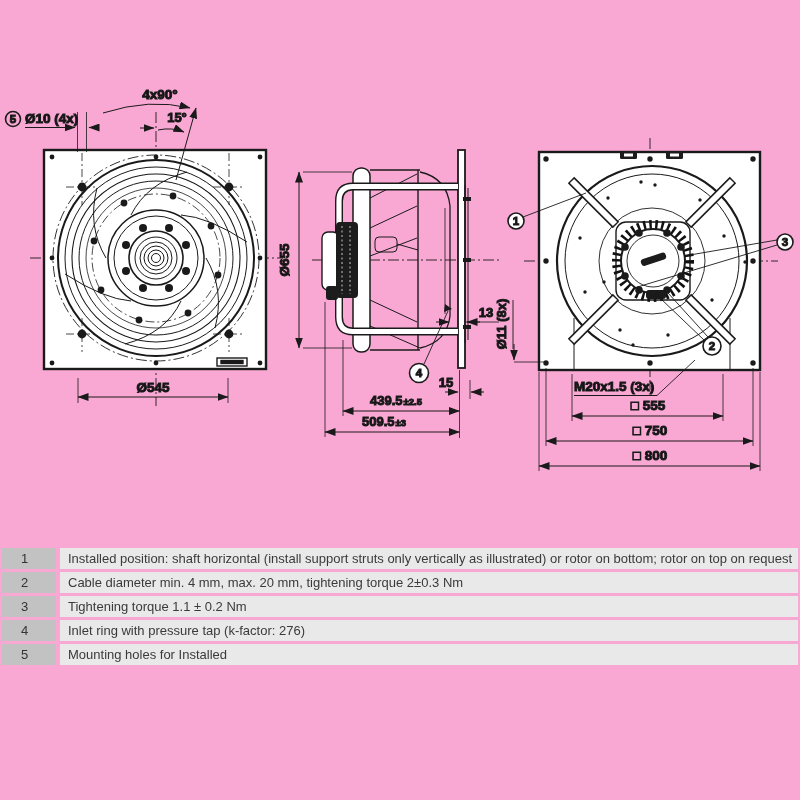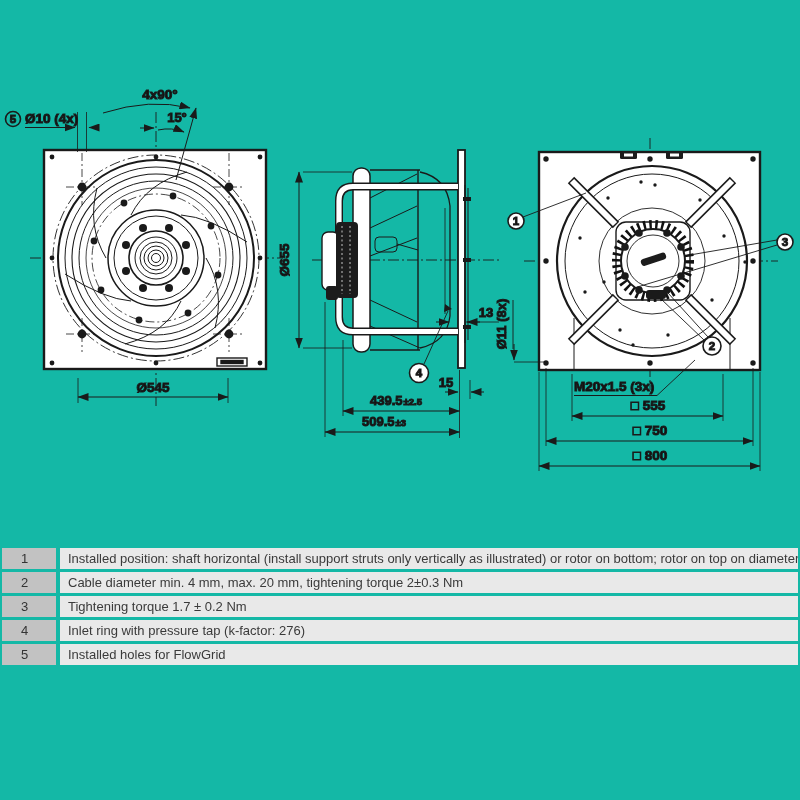--- a/index.html
+++ b/index.html
@@ -1,17 +1,17 @@
 <!DOCTYPE html>
 <html><head>
 <meta charset="utf-8">
 <style>
   html,body{margin:0;padding:0;background:#ffffff;width:800px;height:800px;overflow:hidden;
     font-family:"Liberation Sans",sans-serif;}
-  #stage{position:relative;width:800px;height:800px;background:#14b8a6;}
+  #stage{position:relative;width:800px;height:800px;background:#f9a8d4;}
   #drawing{position:absolute;left:0;top:0;}
   svg text{fill:#111;font-family:"Liberation Sans",sans-serif;font-weight:bold;}
   .dimtext{font-size:13.5px;}
   .dimtext-sm{font-size:13px;}
   .toltext{font-size:9.5px;}
   .callout-num{font-size:11.5px;}
   
   #notes{position:absolute;left:2px;top:548px;width:796px;}
   .note-row{display:flex;margin-bottom:3px;height:21px;line-height:21px;}
   .note-num{width:54px;background:#c2c2c2;color:#333;font-size:13px;padding-left:19px;
@@ -384,33 +384,33 @@
       <line x1="760" y1="372" x2="760" y2="471" stroke-width="0.8"></line>
       <line x1="539" y1="466" x2="760" y2="466" marker-start="url(#arw)" marker-end="url(#arw)"></line>
     </g>
     <text class="dimtext" x="650" y="460" text-anchor="middle">□ 800</text>
   </g>
 </svg>
 
 <div id="notes">
   <div class="note-row">
     <div class="note-num">1</div>
-    <div class="note-body">Installed position: shaft horizontal (install support struts only vertically as illustrated) or rotor on bottom; rotor on top on diameter</div>
+    <div class="note-body">Installed position: shaft horizontal (install support struts only vertically as illustrated) or rotor on bottom; rotor on top on request</div>
   </div>
   <div class="note-row">
     <div class="note-num">2</div>
     <div class="note-body">Cable diameter min. 4 mm, max. 20 mm, tightening torque 2±0.3 Nm</div>
   </div>
   <div class="note-row">
     <div class="note-num">3</div>
-    <div class="note-body">Tightening torque 1.7 ± 0.2 Nm</div>
+    <div class="note-body">Tightening torque 1.1 ± 0.2 Nm</div>
   </div>
   <div class="note-row">
     <div class="note-num">4</div>
     <div class="note-body">Inlet ring with pressure tap (k-factor: 276)</div>
   </div>
   <div class="note-row">
     <div class="note-num">5</div>
-    <div class="note-body">Installed holes for FlowGrid</div>
+    <div class="note-body">Mounting holes for Installed</div>
   </div>
 </div>
 
 </div>
 
 </body></html>

